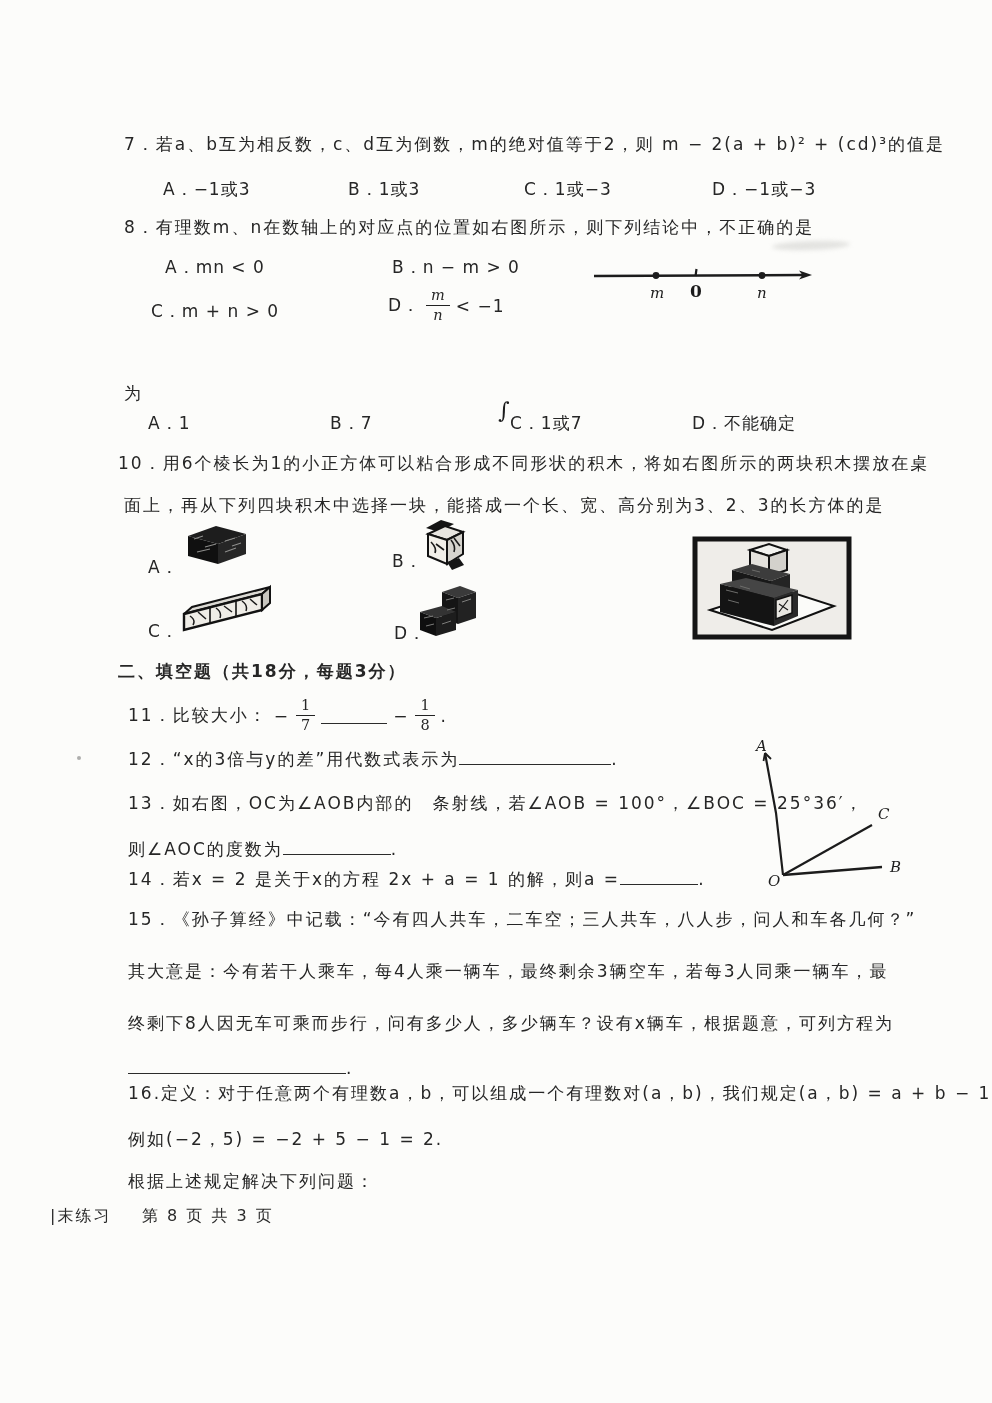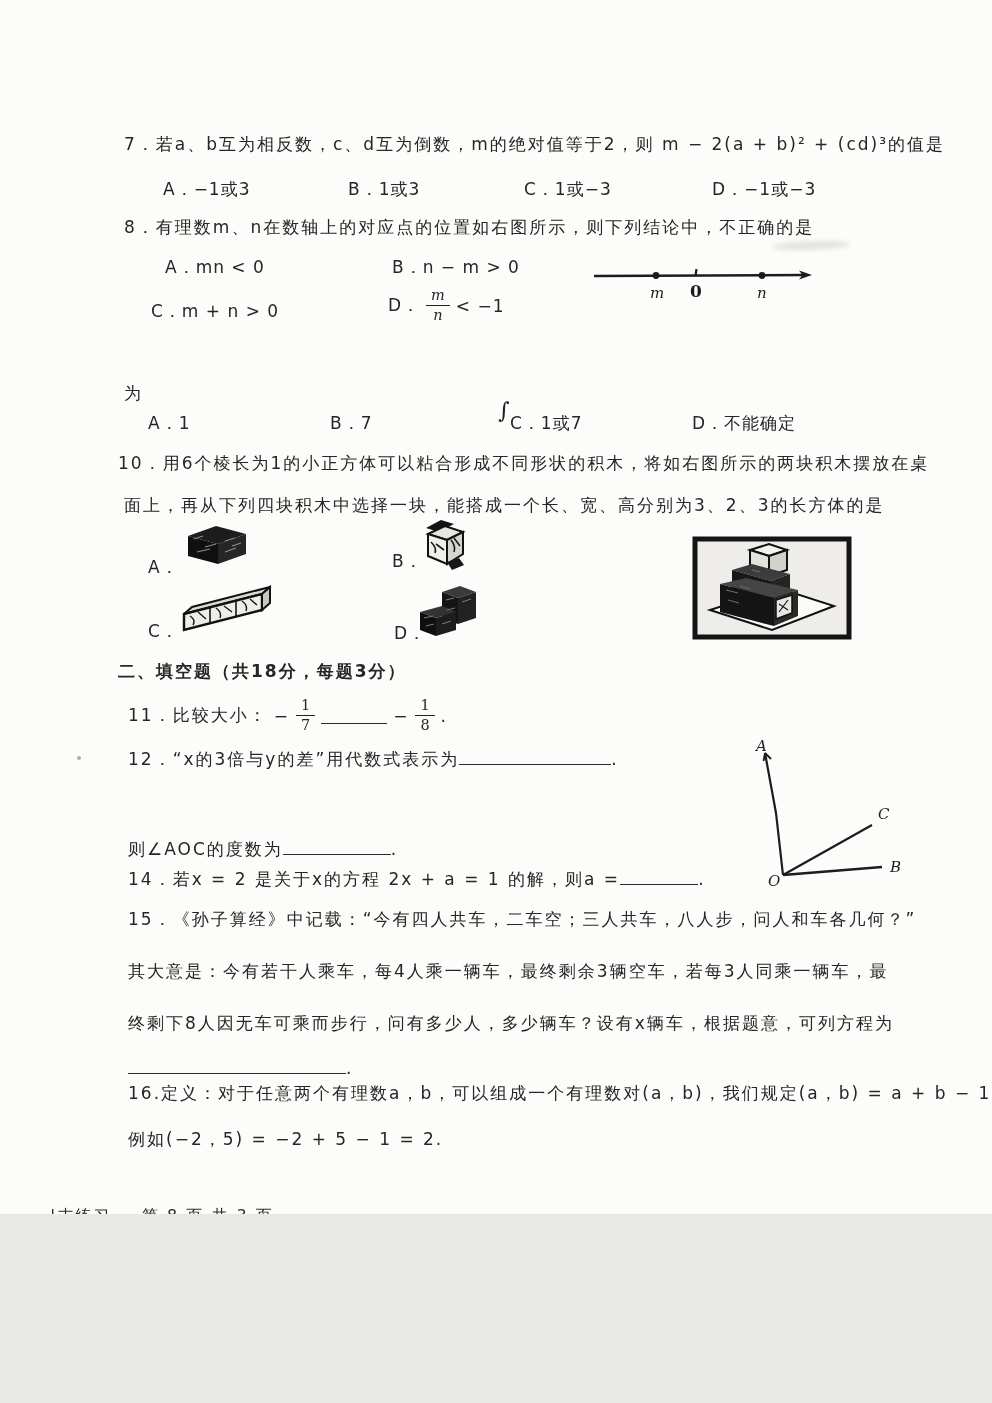--- a/index.html
+++ b/index.html
@@ -1,16 +1,16 @@
 <!DOCTYPE html>
 <html><head>
 <meta charset="utf-8">
 <style>
   html,body{margin:0;padding:0;background:#e8e8e6;}
-  .page{position:relative;width:992px;height:1214px;margin:0 auto;background:#fcfcfa;
+  .page{position:relative;width:992px;height:1403px;margin:0 auto;background:#fcfcfa;
         font-family:"DejaVu Sans","Liberation Sans",sans-serif;color:#262626;overflow:hidden;}
   .line{position:absolute;font-size:17px;letter-spacing:2px;white-space:nowrap;color:#262626;}
   .opt{position:absolute;font-size:17px;letter-spacing:1px;white-space:nowrap;color:#262626;}
   .flexline{display:flex;align-items:center;gap:6px;}
   .bold{font-weight:bold;}
   .blank{display:inline-block;height:15px;border-bottom:1.7px solid #2b2b2b;vertical-align:baseline;}
   .frac{display:inline-flex;flex-direction:column;align-items:center;font-size:14.5px;line-height:1.05;
         font-family:"DejaVu Serif","Liberation Serif",serif;letter-spacing:0;}
   .frac .fnum{padding:0 5px 2px;border-bottom:1.6px solid #222;}
   .frac .fden{padding-top:2px;}
@@ -158,20 +158,21 @@
       <span class="fnum">1</span>
       <span class="fden">8</span>
     </span>
     <span>.</span>
   </div>
 
   <div class="line" style="top:748px;left:128px">
     <span>12．“x的3倍与y的差”用代数式表示为</span><span class="blank" style="width:152px"></span><span>.</span>
   </div>
 
+  <div class="line" style="top:792px;left:128px">13．如右图，OC为∠AOB内部的　条射线，若∠AOB = 100°，∠BOC = 25°36′，</div>
   <div class="line" style="top:838px;left:128px">
     <span>则∠AOC的度数为</span><span class="blank" style="width:108px"></span><span>.</span>
   </div>
 
   <div class="imgwrap" style="left:740px;top:735px;width:200px;height:155px">
     <svg width="200" height="155" viewBox="0 0 200 155">
       <path d="M43,140 L36,78 L25,18" stroke="#1c1c1c" stroke-width="2.2" fill="none"></path>
       <path d="M25,18 l-1.5,8 M25,18 l6,6" stroke="#1c1c1c" stroke-width="1.8" fill="none"></path>
       <line x1="43" y1="140" x2="142" y2="132" stroke="#1c1c1c" stroke-width="2.4"></line>
       <line x1="43" y1="140" x2="132" y2="90" stroke="#1c1c1c" stroke-width="2.2"></line>
@@ -188,17 +189,18 @@
 
   <div class="line" style="top:908px;left:128px">15．《孙子算经》中记载：“今有四人共车，二车空；三人共车，八人步，问人和车各几何？”</div>
   <div class="line" style="top:960px;left:128px">其大意是：今有若干人乘车，每4人乘一辆车，最终剩余3辆空车，若每3人同乘一辆车，最</div>
   <div class="line" style="top:1012px;left:128px">终剩下8人因无车可乘而步行，问有多少人，多少辆车？设有x辆车，根据题意，可列方程为</div>
   <div class="line" style="top:1058px;left:128px">
     <span class="blank" style="width:218px"></span><span>.</span>
   </div>
 
   <div class="line" style="top:1082px;left:128px">16.定义：对于任意两个有理数a，b，可以组成一个有理数对(a，b)，我们规定(a，b) = a + b − 1.</div>
   <div class="line" style="top:1128px;left:128px">例如(−2，5) = −2 + 5 − 1 = 2.</div>
+  <div class="line" style="top:1170px;left:128px">根据上述规定解决下列问题：</div>
 
   <div class="footer" style="top:1206px;left:50px">|末练习</div>
   <div class="footer" style="top:1206px;left:142px">第 8 页 共 3 页</div>
 
 </div>
 
 </body></html>

